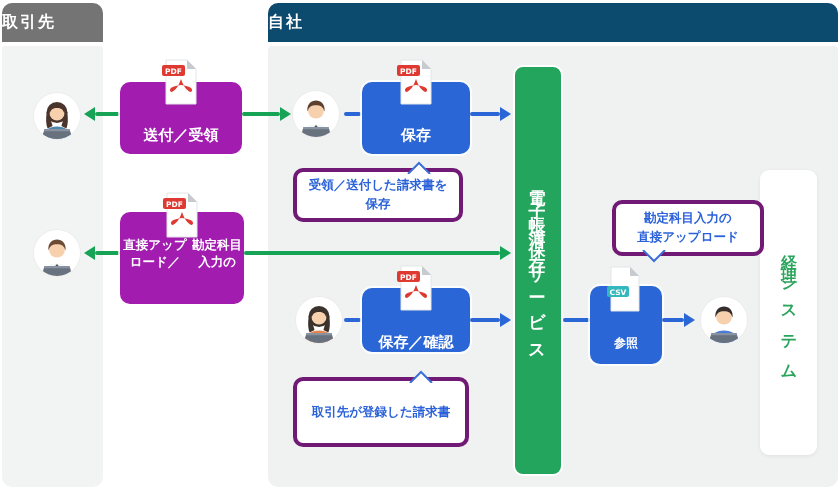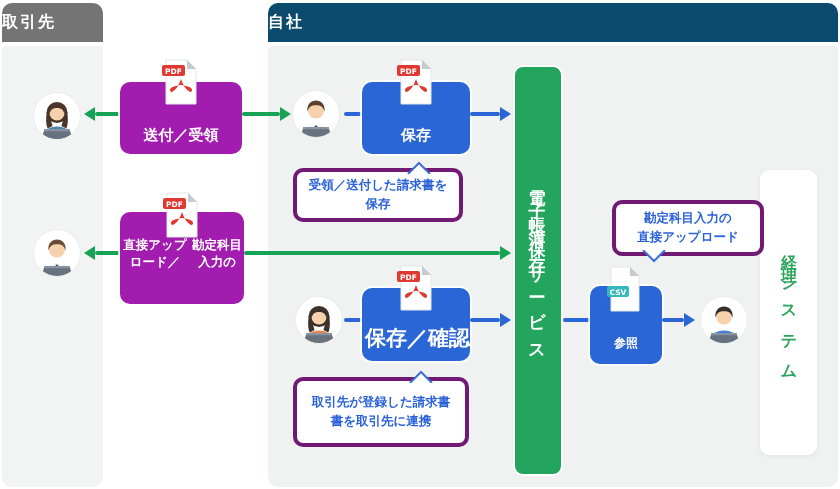--- a/index.html
+++ b/index.html
@@ -16,21 +16,21 @@
   .panel-company{left:268px;top:46px;width:570px;height:441px;background:#EFF2F1;border-radius:4px 4px 10px 10px;}
   
   .pbox{display:flex;align-items:flex-end;justify-content:center;color:#fff;font-weight:bold;
         border-radius:10px;text-align:center;box-shadow:0 0 0 2px rgba(255,255,255,.75);}
   .gbox{background:#a21caf;}
   .bbox{background:#2B66D6;}
   .box-send{left:120px;top:82px;width:122px;height:63px;font-size:15px;padding-bottom:9px;}
   .box-save{left:362px;top:82px;width:108px;height:63px;font-size:15px;padding-bottom:9px;}
   .box-direct{left:120px;top:212px;width:124px;height:82px;font-size:12.5px;line-height:1.4;
               padding-bottom:10px;flex-direction:row;align-items:center;}
-  .box-saveconf{left:362px;top:288px;width:108px;height:64px;font-size:21px;padding-bottom:9px;justify-content:flex-end;}
+  .box-saveconf{left:362px;top:288px;width:108px;height:64px;font-size:15px;}
   .box-ref{left:590px;top:286px;width:72px;height:66px;font-size:12px;padding-bottom:12px;}
   
   .vbar{display:flex;align-items:center;justify-content:center;border-radius:10px;font-weight:bold;
         writing-mode:vertical-rl;text-orientation:upright;box-sizing:border-box;}
   .bar-service{left:513px;top:65px;width:50px;height:411px;background:#23A55D;color:#fff;
                font-size:17px;letter-spacing:13px;border:2px solid #fff;}
   .bar-accounting{left:760px;top:170px;width:57px;height:285px;background:#fff;color:#2BA45C;
                   font-size:16px;letter-spacing:11px;border-radius:9px;box-shadow:0 1px 4px rgba(0,0,0,.07);}
   
   .arrow{display:flex;align-items:center;height:14px;}
@@ -245,16 +245,15 @@
     </svg>
     <div>勘定科目入力の</div>
     <div>直接アップロード</div>
   </div>
 
   <div class="abs bubble" style="left:293px;top:377px;width:176px;height:70px;">
     <svg class="pt pt-up" style="left:112px;" width="24" height="13" viewBox="0 0 24 13">
       <path d="M1,13 L12,2 L23,13" fill="#fff" stroke="#3D6ED7" stroke-width="2"></path>
     </svg>
     <div>取引先が登録した請求書</div>
-    <div>書を取引先に連携</div>
   </div>
 
 </div>
 
 </body></html>

